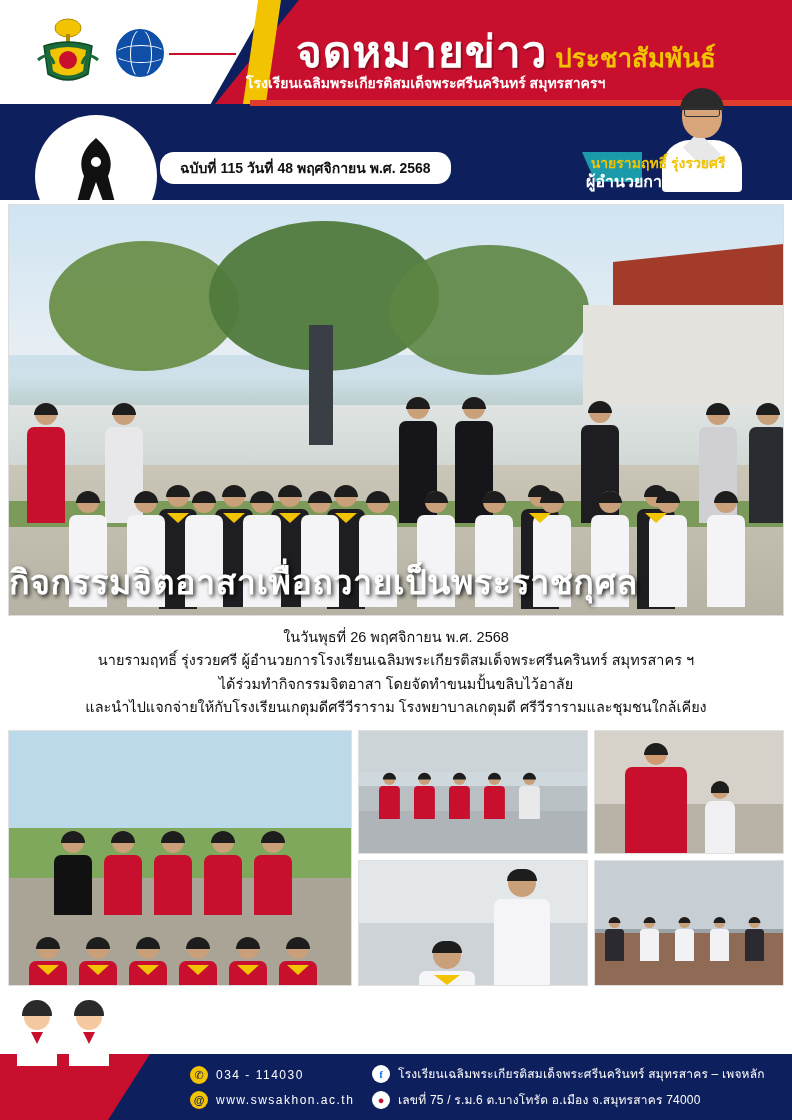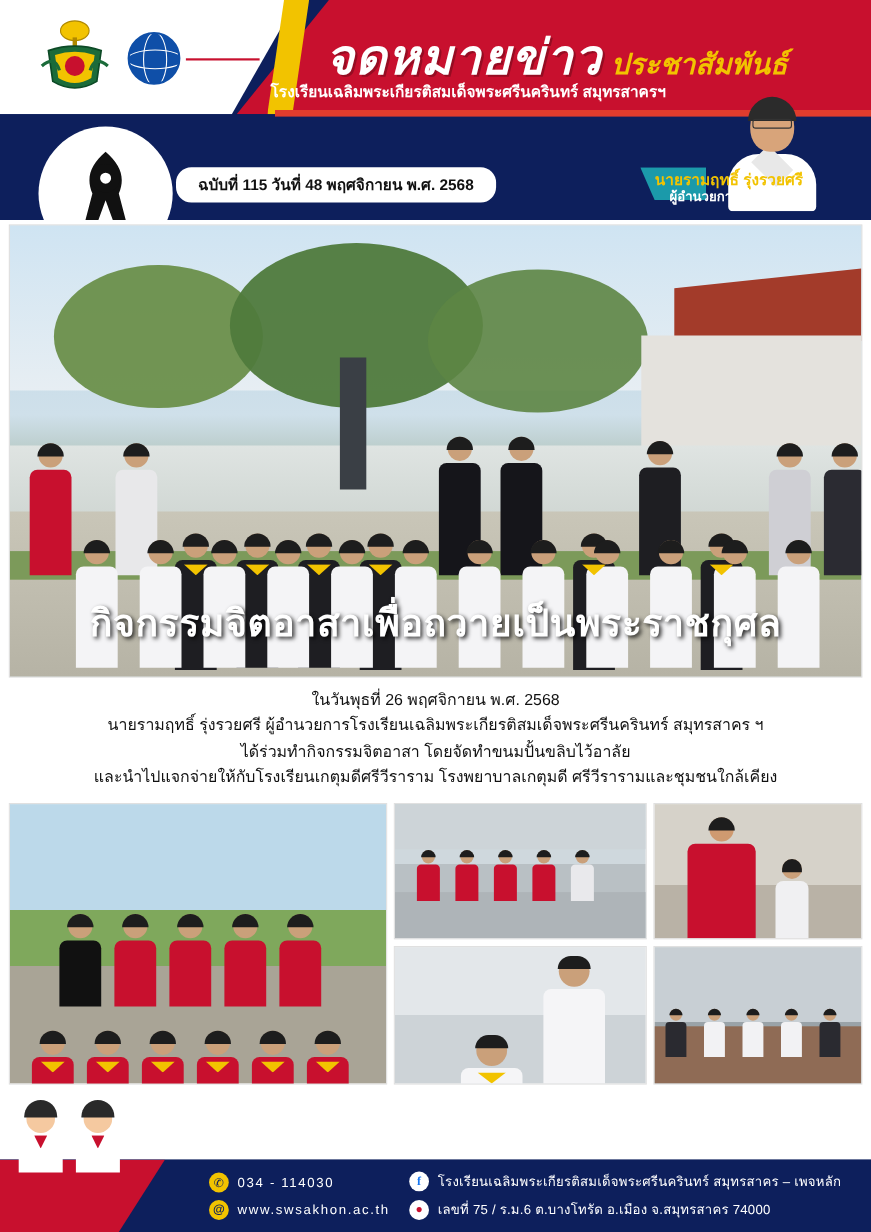--- a/index.html
+++ b/index.html
@@ -83,21 +83,21 @@
   .globe:before { left: 12px; top: -2px; width: 20px; height: 48px; }
   .globe:after  { left: -3px; top: 14px; width: 50px; height: 16px; }
   .wcs-text { line-height: 1.05; }
   .wcs-text .w1 { font-size: 11px; font-weight: bold; color: #ffffff; letter-spacing: .3px; }
   .wcs-text .w2 { font-size: 10px; font-weight: bold; color: #ffffff; letter-spacing: .3px; }
   .wcs-text .wline { height: 2px; background: #c8102e; margin: 1px 0; }
 
   .hdr-title {
     position: absolute;
     left: 296px; top: 16px;
-    display: flex; align-items: baseline; gap: 8px; font-style: italic;
+    display: flex; align-items: baseline; gap: 8px;
   }
   .hdr-title .t-main {
     font-size: 44px; font-weight: bold; color: #ffffff;
     text-shadow: 2px 2px 0 rgba(0,0,0,.25);
     letter-spacing: 1px;
   }
   .hdr-title .t-sub {
     font-size: 26px; font-weight: bold; color: #f2c300;
   }
   .hdr-school {
@@ -163,21 +163,21 @@
     clip-path: polygon(0 0, 100% 0, 100% 100%, 22% 100%);
     z-index: 4;
   }
   .director-name {
     position: absolute;
     right: 62px; top: 154px;
     text-align: center; z-index: 6;
     line-height: 1.3;
   }
   .director-name .dn1 { font-size: 14px; font-weight: bold; color: #f2c300; }
-  .director-name .dn2 { font-size: 12px; font-weight: bold; color: #ffffff; }
+  .director-name .dn2 { font-size: 16px; font-weight: bold; color: #ffffff; }
 
   
   .hero {
     position: relative;
     margin: 4px 8px 0 8px;
     height: 412px;
     background: linear-gradient(#bcd6e8 0%, #cfe0ea 42%, #9fb2a0 60%, #8e9b8a 100%);
     overflow: hidden;
     border: 1px solid #dddddd;
   }
@@ -202,22 +202,21 @@
   .crowd { position: absolute; left: 0; bottom: 0; width: 100%; height: 260px; }
   .person { position: absolute; bottom: 0; }
   .p-head { width: 22px; height: 22px; border-radius: 50%; background: #caa07a; margin: 0 auto; }
   .p-hair { width: 24px; height: 12px; border-radius: 12px 12px 0 0; background: #1d1d1d;
             margin: 0 auto -12px auto; position: relative; z-index: 2; }
   .p-body { width: 38px; border-radius: 7px 7px 0 0; margin: 2px auto 0 auto; }
   .p-scarf { width: 22px; height: 10px; background: #f2c300; margin: -4px auto 0 auto;
              clip-path: polygon(0 0, 100% 0, 50% 100%); position: relative; z-index: 3; }
 
   .hero-caption {
-    position: absolute; left: 0; bottom: 22px; width: 100%;
-    text-align: center;
+    position: absolute; left: 0; bottom: 6px; width: 100%;
     font-size: 34px; font-weight: bold; color: #ffffff;
     text-shadow: 2px 2px 4px rgba(0,0,0,.85);
     letter-spacing: .5px;
   }
 
   
   .bodytext {
     margin: 10px 10px 0 10px;
     text-align: center;
     font-size: 14.5px;

